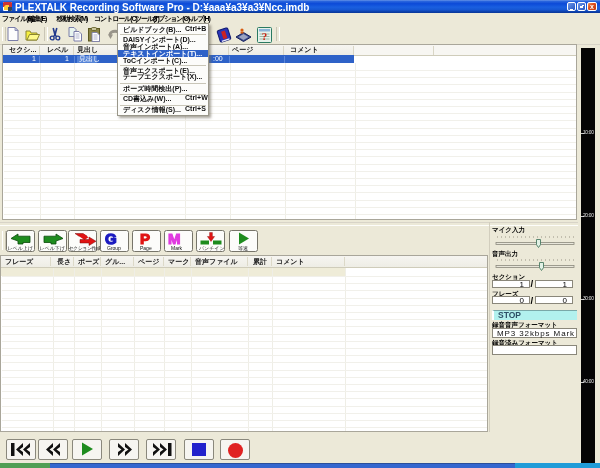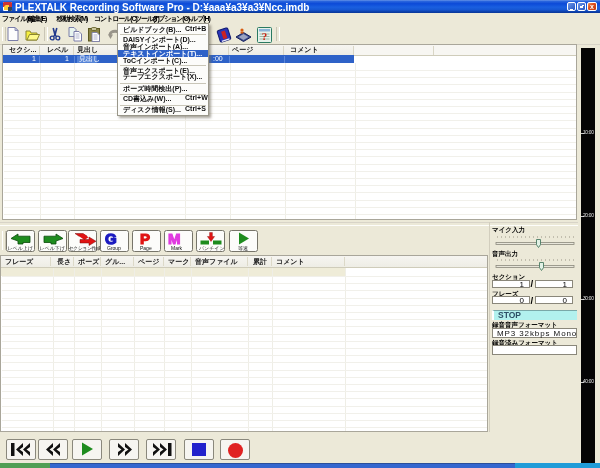--- a/index.html
+++ b/index.html
@@ -317,21 +317,21 @@
   <div class="ab rlab" style="left:492px;top:289.5px;">フレーズ</div>
   <div class="ab rbox" style="left:492px;top:296px;width:38px;height:8px;line-height:7px;">0</div>
   <div class="ab" style="left:530.5px;top:294.5px;font-size:9.5px;font-weight:bold;">/</div>
   <div class="ab rbox" style="left:535px;top:296px;width:38px;height:8px;line-height:7px;">0</div>
 
   <div class="ab" style="left:492px;top:309.5px;width:85px;height:10px;background:#b2f1ee;border-top:1px solid #7aa8a8;border-left:2px solid #fff;box-sizing:border-box;">
     <div class="ab" style="left:4px;top:0.5px;font-size:8.5px;font-weight:bold;color:#2d4f66;line-height:9px;">STOP</div>
   </div>
   <div class="ab rlab" style="left:492px;top:320.5px;">録音音声フォーマット</div>
   <div class="ab" style="left:492px;top:327.5px;width:85px;height:10px;background:#fff;border:1px solid #8a877a;box-sizing:border-box;">
-    <div class="ab" style="left:4px;top:0.5px;font-size:8px;color:#111;line-height:9px;letter-spacing:0.9px;">MP3 32kbps Mono</div>
+    <div class="ab" style="left:4px;top:0.5px;font-size:8px;color:#111;line-height:9px;letter-spacing:0.9px;">MP3 32kbps Mark</div>
   </div>
   <div class="ab rlab" style="left:492px;top:338.5px;">録音済みフォーマット</div>
   <div class="ab" style="left:492px;top:344.5px;width:85px;height:10px;background:#fff;border:1px solid #8a877a;box-sizing:border-box;"></div>
 </div>
 
 <div id="transport">
   <div class="ab tbtn" style="left:6px;top:439px;">
     <svg class="ab" style="left:3px;top:3px;" width="22" height="13" viewBox="0 0 22 13">
       <rect x="1" y="0" width="3.5" height="13" fill="#111"></rect>
       <path d="M13 0 L6 6.5 L13 13 L13 9 L9.5 6.5 L13 4 Z" fill="#111"></path>

